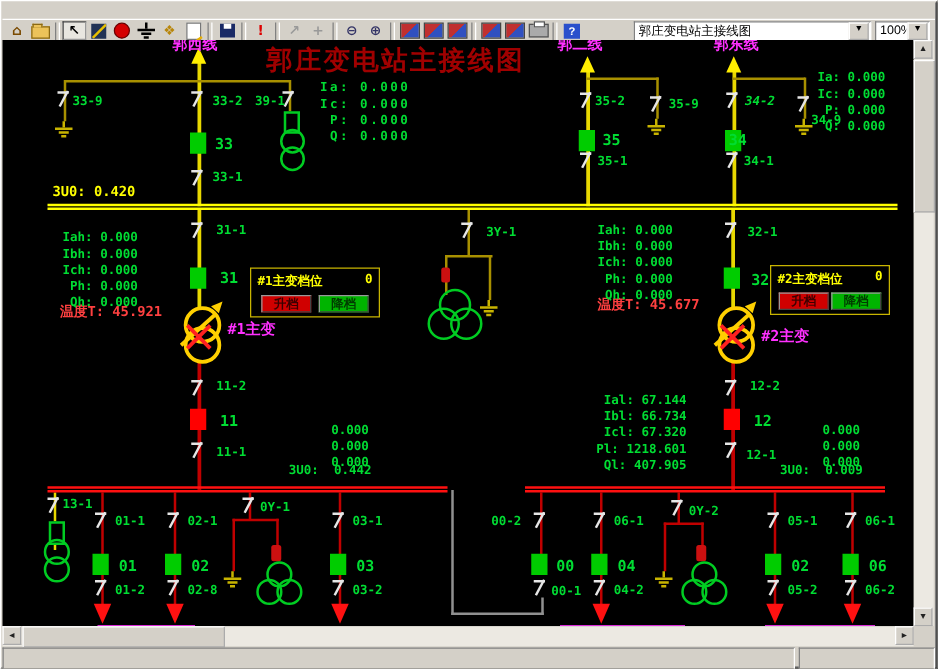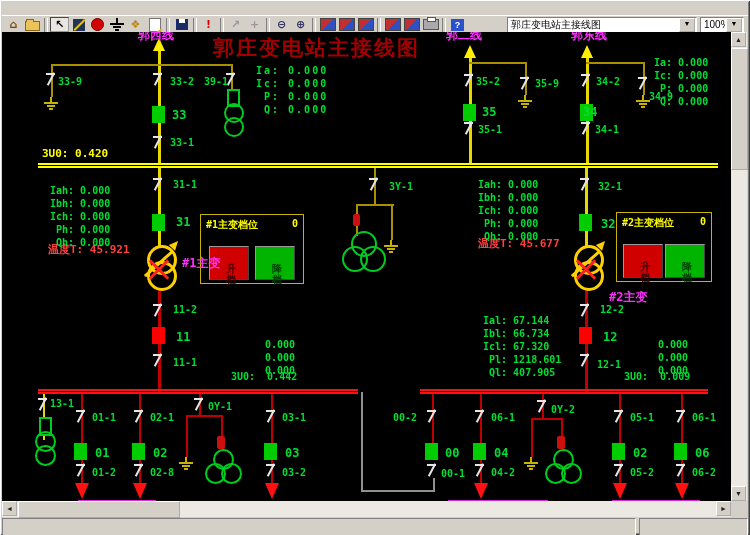--- a/index.html
+++ b/index.html
@@ -71,21 +71,21 @@
   .aup{width:0;height:0;border-left:6px solid transparent;border-right:6px solid transparent;border-bottom:13px solid #ffee00;}
   .adn{width:0;height:0;border-left:7px solid transparent;border-right:7px solid transparent;border-top:16px solid #ff1111;}
   .slv{height:4px;background:#ff30ff;opacity:.85;}
   .lcd-btn{position:absolute;left:29px;top:9px;padding:3px 7px;background:#3a1a00;
       border:2px solid #00c8c8;box-shadow:inset 0 0 0 1px #004040;
       color:#00cc55;font:bold 11px "DejaVu Sans Mono","DejaVu Sans",sans-serif;cursor:pointer;}
   .d-title{position:absolute;left:211px;top:2px;font:bold 21px "DejaVu Serif",serif;color:#a00000;letter-spacing:2px;}
   .tap{position:absolute;border:1px solid #c8b400;background:#000;padding:3px 5px;box-sizing:border-box;}
   .tap-hd{display:flex;justify-content:space-between;color:#ffff00;font:bold 10px "DejaVu Sans Mono","DejaVu Sans",monospace;}
   .tap-btns{display:flex;justify-content:space-around;margin-top:4px;}
-  .tb{font:bold 10px "DejaVu Sans Mono","DejaVu Sans",monospace;width:40px;height:14px;line-height:11px;padding:16px;border:1px outset #999;margin-top:10px;}
+  .tb{font:bold 10px "DejaVu Sans Mono","DejaVu Sans",monospace;width:40px;height:14px;line-height:11px;padding:0;border:1px outset #999;}
   .tb.raise{background:#d00000;color:#3c0000;}
   .tb.lower{background:#00b400;color:#003c00;}
   
   .vscroll{position:absolute;left:731px;top:32px;width:16px;height:469px;background:#ece9e2;}
   .hscroll{position:absolute;left:2px;top:501px;width:729px;height:16px;background:#ece9e2;}
   .sbtn{position:absolute;background:#d4d0c8;border:1px outset #fff;font-size:7px;color:#222;
         display:flex;align-items:center;justify-content:center;padding:0;}
   .sthumb{position:absolute;background:#d4d0c8;border:1px outset #fff;}
   .corner{position:absolute;left:731px;top:501px;width:17px;height:16px;background:#d4d0c8;}
   .statusbar{position:absolute;left:2px;top:518px;width:746px;height:15px;display:flex;gap:3px;font-size:10px;}
@@ -384,32 +384,32 @@
       <div class="t mg" style="left: 569px; top: -5px;">郭东线</div>
       <div class="t g" style="left: 56px; top: 44px;">33-9</div>
       <div class="t g" style="left: 168px; top: 44px;">33-2</div>
       <div class="t g" style="left: 202px; top: 44px;">39-1</div>
       <div class="t g2" style="left: 170px; top: 76px;">33</div>
       <div class="t g" style="left: 168px; top: 105px;">33-1</div>
       <div class="t g" style="left: 474px; top: 44px;">35-2</div>
       <div class="t g" style="left: 533px; top: 46px;">35-9</div>
       <div class="t g2" style="left: 480px; top: 73px;">35</div>
       <div class="t g" style="left: 476px; top: 92px;">35-1</div>
-      <div class="t g" style="left: 594px; top: 44px;">34-2</div>
+      <div class="t g" style="left: 594px; top: 44px; font-style: italic;">34-2</div>
       <div class="t g" style="left: 647px; top: 47px; margin-top: 12px;">34-9</div>
       <div class="t g2" style="left: 581px; top: 73px;">34</div>
       <div class="t g" style="left: 593px; top: 92px;">34-1</div>
       <div class="t yv" style="left: 40px; top: 115px;">3U0: 0.420</div>
       <div class="t g" style="left: 171px; top: 147px;">31-1</div>
       <div class="t g2" style="left: 174px; top: 183px;">31</div>
       <div class="t g" style="left: 596px; top: 149px;">32-1</div>
       <div class="t g2" style="left: 599px; top: 185px;">32</div>
       <div class="t g" style="left: 387px; top: 149px;">3Y-1</div>
       <div class="t mg" style="left: 180px; top: 223px;">#1主变</div>
-      <div class="t mg" style="left: 607px; top: 229px; margin-top: 28px;">#2主变</div>
+      <div class="t mg" style="left: 607px; top: 229px;">#2主变</div>
       <div class="t rv" style="left: 46px; top: 210px;">温度T: 45.921</div>
       <div class="t rv" style="left: 476px; top: 204px;">温度T: 45.677</div>
       <div class="t g" style="left: 171px; top: 272px;">11-2</div>
       <div class="t g2" style="left: 174px; top: 298px;">11</div>
       <div class="t g" style="left: 171px; top: 325px;">11-1</div>
       <div class="t g" style="left: 598px; top: 272px;">12-2</div>
       <div class="t g2" style="left: 601px; top: 298px;">12</div>
       <div class="t g" style="left: 595px; top: 327px;">12-1</div>
       <div class="t g" style="left: 229px; top: 339px;">3U0:  0.442</div>
       <div class="t g" style="left: 622px; top: 339px;">3U0:  0.009</div>
@@ -448,21 +448,21 @@
       <div class="t blk" style="left: 48px; top: 152px;">Iah: 0.000
 Ibh: 0.000
 Ich: 0.000
  Ph: 0.000
  Qh: 0.000</div>
       <div class="t blk" style="left: 476px; top: 146px;">Iah: 0.000
 Ibh: 0.000
 Ich: 0.000
  Ph: 0.000
  Qh: 0.000</div>
-      <div class="t blk" style="left: 481px; top: 282px;">Ial: 67.144
+      <div class="t blk" style="left: 469px; top: 282px; text-align: right;">Ial: 67.144
 Ibl: 66.734
 Icl: 67.320
  Pl: 1218.601
  Ql: 407.905</div>
       <div class="t blk" style="left: 263px; top: 306px;">0.000
 0.000
 0.000</div>
       <div class="t blk" style="left: 656px; top: 306px;">0.000
 0.000
 0.000</div>

